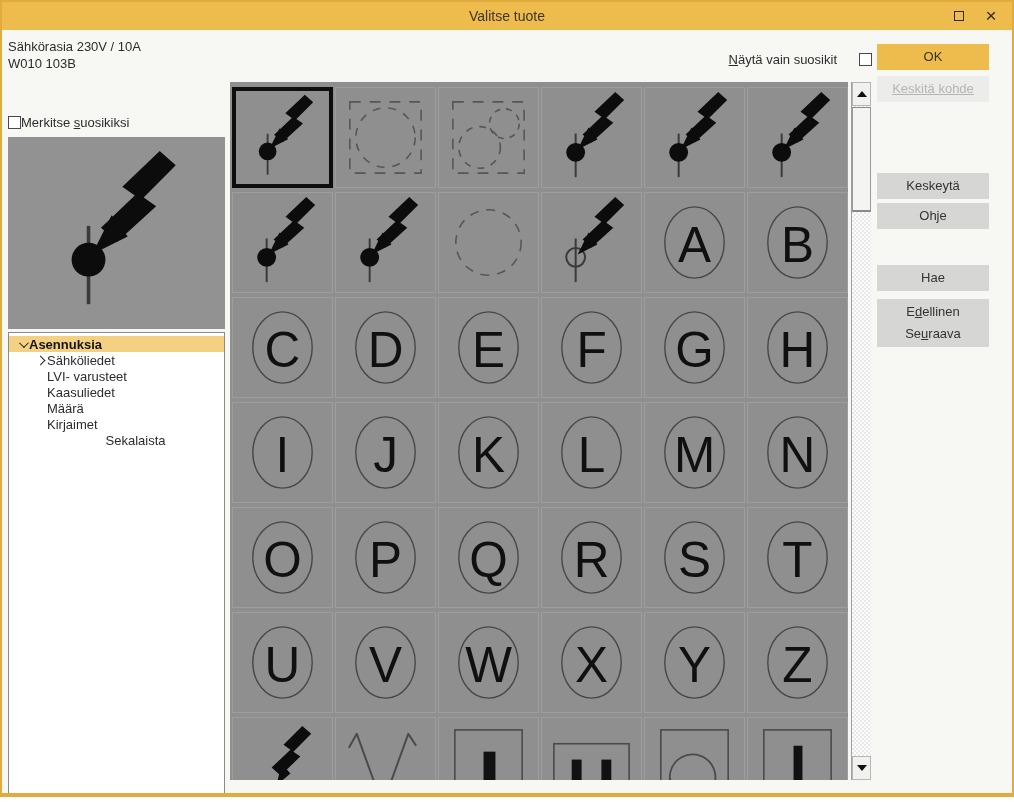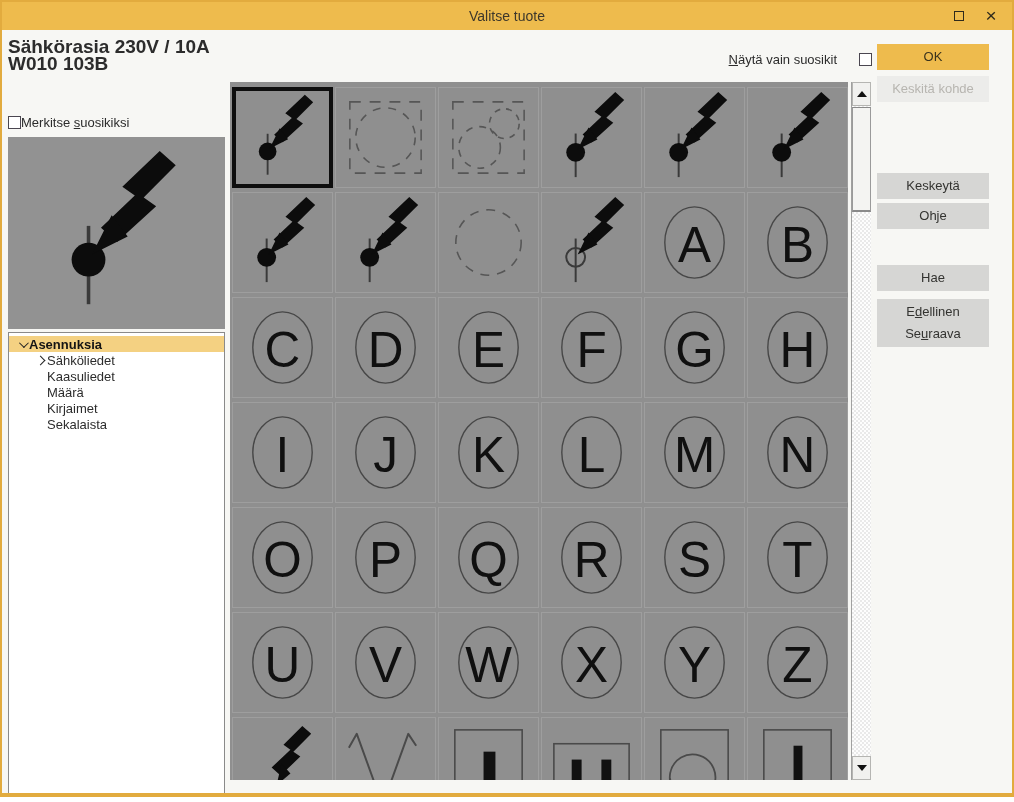--- a/index.html
+++ b/index.html
@@ -11,21 +11,21 @@
   .titlebar { position:absolute; top:0; left:0; width:100%; height:28px; background:#eebb4d; }
   .title { position:absolute; left:0; right:0; top:0; height:32px; line-height:28px;
            text-align:center; font-size:14px; color:#3d372b; }
   .win-btn { position:absolute; top:0; width:30px; height:28px; display:flex;
              align-items:center; justify-content:center; cursor:default; }
   .btn-max { right:38px; }
   .btn-close { right:6px; font-size:19px; color:#2f2a1c; line-height:28px; }
   .max-glyph { width:10px; height:10px; border:1.5px solid #2f2a1c; display:inline-block; }
 
   
-  .product { position:absolute; left:6px; top:36px; font-size:19px; color:#2c2c2c; line-height:17px;font-weight:bold; }
+  .product { position:absolute; left:6px; top:36px; font-size:13px; color:#2c2c2c; line-height:17px; }
   .chk-row { position:absolute; display:flex; align-items:center; font-size:13px; color:#2c2c2c; }
   .mark-fav { left:6px; top:113px; }
   .checkbox { width:13px; height:13px; border:1px solid #4a4650; background:#ffffff; display:inline-block; flex:none; }
   .u { text-decoration:underline; }
 
   .preview { position:absolute; left:6px; top:135px; width:217px; height:192px; background:#929292;
              display:flex; align-items:center; justify-content:center; }
   .preview svg { width:178px; height:178px; }
 
   .tree { position:absolute; left:6px; top:330px; width:217px; height:529px;
@@ -66,21 +66,21 @@
             border-bottom:6px solid #111; }
   .tri-down { width:0; height:0; border-left:5px solid transparent; border-right:5px solid transparent;
               border-top:6px solid #111; }
   .sb-thumb { position:absolute; left:0; top:25px; width:100%; height:105px; background:#f4f4f2;
               border:1px solid #9a9a9a; border-top-color:#8a8a8a; border-bottom:2px solid #8a8a8a; }
 
   
   .action { position:absolute; left:875px; width:112px; height:26px; line-height:26px; text-align:center;
             font-size:13px; color:#333330; background:#d6d6d4; cursor:default; }
   .action.primary { background:#eebb4d; color:#3a331d; }
-  .action.disabled { background:#ececea; color:#b7b5b0; }
+  .action.disabled { background:#ececea; color:#b7b5b0;text-decoration:underline; }
   .a-ok { top:42px; } .a-center { top:74px; } .a-cancel { top:171px; } .a-help { top:201px; }
   .a-search { top:263px; } .a-prev { top:297px; } .a-next { top:319px; }
 
   .bottom-line { position:absolute; left:0; right:0; top:791px; height:2px; background:#e2ab3e; }
   .svg-defs { position:absolute; width:0; height:0; overflow:hidden; }
 </style>
 </head>
 <body>
 
 <svg class="svg-defs" aria-hidden="true">
@@ -177,31 +177,35 @@
         <span>Asennuksia</span>
       </div>
       <div class="tree-row" style="padding-left: 24px;">
         <span class="chev-box">
           <span class="chev right"></span>
         </span>
         <span>Sähköliedet</span>
       </div>
       <div class="tree-row" style="padding-left: 24px;">
         <span class="chev-box"></span>
+        <span>LVI- varusteet</span>
+      </div>
+      <div class="tree-row" style="padding-left: 24px;">
+        <span class="chev-box"></span>
         <span>Kaasuliedet</span>
       </div>
       <div class="tree-row" style="padding-left: 24px;">
         <span class="chev-box"></span>
         <span>Määrä</span>
       </div>
       <div class="tree-row" style="padding-left: 24px;">
         <span class="chev-box"></span>
         <span>Kirjaimet</span>
       </div>
-      <div class="tree-row" style="padding-left: 24px;">
+      <div class="tree-row" style="padding-left: 24px; justify-content: center;">
         <span class="chev-box"></span>
         <span>Sekalaista</span>
       </div>
     </div>
 
 
   <div class="chk-row show-fav">
     <span><span></span><span class="u">N</span><span>äytä vain suosikit</span></span>
     <span class="checkbox"></span>
   </div>

